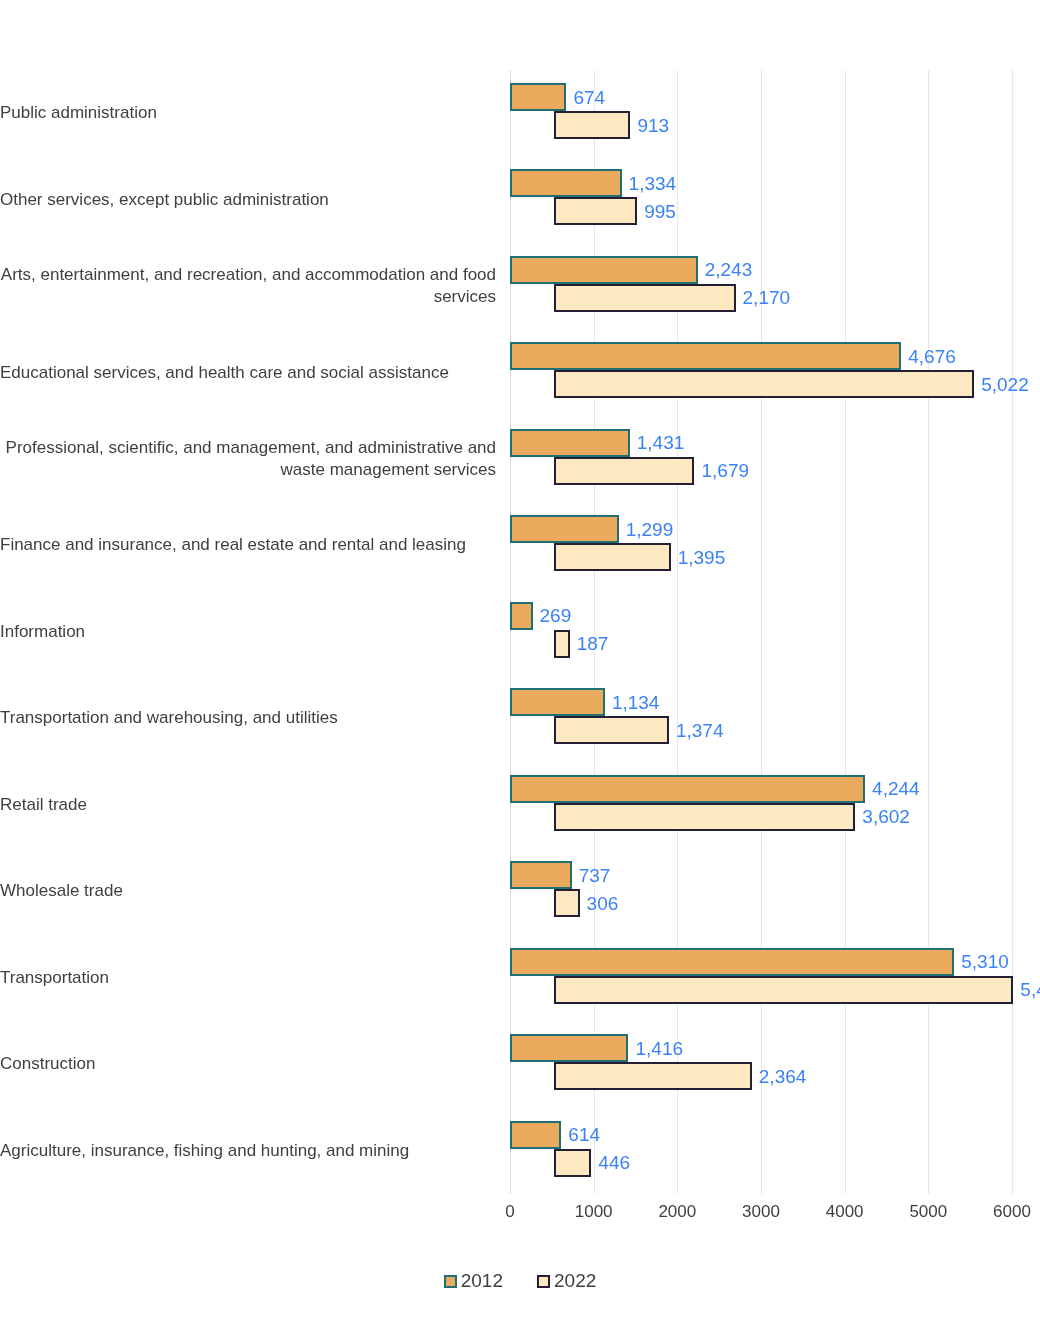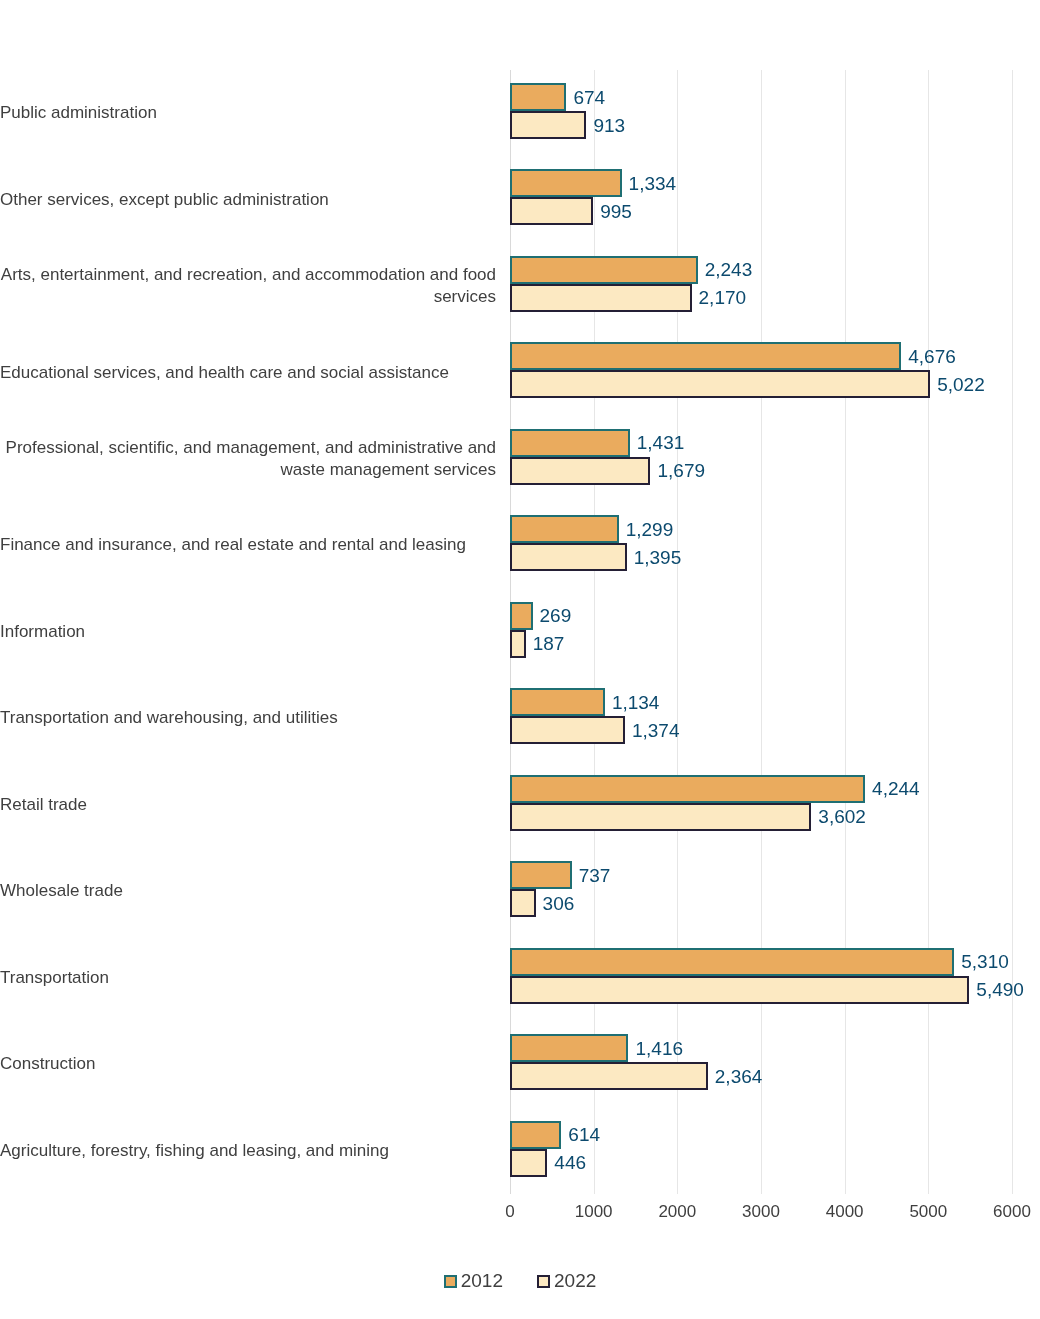--- a/index.html
+++ b/index.html
@@ -50,38 +50,38 @@
   }
 
   .bar-wrap {
     position: absolute;
     left: 0;
     height: 28px;
     display: flex;
     align-items: center;
   }
   .bar-wrap.series-2012 { top: 13px; }
-  .bar-wrap.series-2022 { top: 41px; }
+  .bar-wrap.series-2022 { top: 41px; margin-left: 44px; }
 
   .bar {
     height: 28px;
     box-sizing: border-box;
   }
   .bar.s2012 {
     background: #eaab5e;
     border: 2px solid #1f6f73;
   }
   .bar.s2022 {
     background: #fce9c2;
     border: 2px solid #241f35;
   }
 
   .bar-label {
     font-size: 19px;
-    color: #0c4a6e;
+    color: #3b82f6;
     white-space: nowrap;
     margin-left: 7px;
     line-height: 1;
   }
 
   #cat-label-layer {
     position: absolute;
     left: 0;
     top: 70px;
     width: 510px;
@@ -191,21 +191,21 @@
       <div class="cat-label-slot" style="top: 778.154px; height: 86.4615px;">
         <span>Wholesale trade</span>
       </div>
       <div class="cat-label-slot" style="top: 864.615px; height: 86.4615px;">
         <span>Transportation</span>
       </div>
       <div class="cat-label-slot" style="top: 951.077px; height: 86.4615px;">
         <span>Construction</span>
       </div>
       <div class="cat-label-slot" style="top: 1037.54px; height: 86.4615px;">
-        <span>Agriculture, forestry, fishing and leasing, and mining</span>
+        <span>Agriculture, insurance, fishing and hunting, and mining</span>
       </div>
     </div>
 
   <div id="plot-area">
     <div id="gridlines">
         <div class="gridline axis-zero" style="left: 0px;"></div>
         <div class="gridline" style="left: 83.6667px;"></div>
         <div class="gridline" style="left: 167.333px;"></div>
         <div class="gridline" style="left: 251px;"></div>
         <div class="gridline" style="left: 334.667px;"></div>

